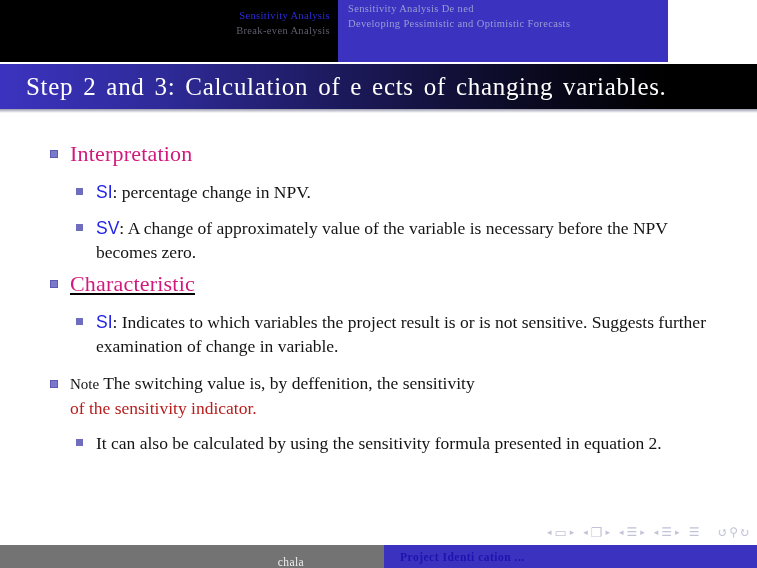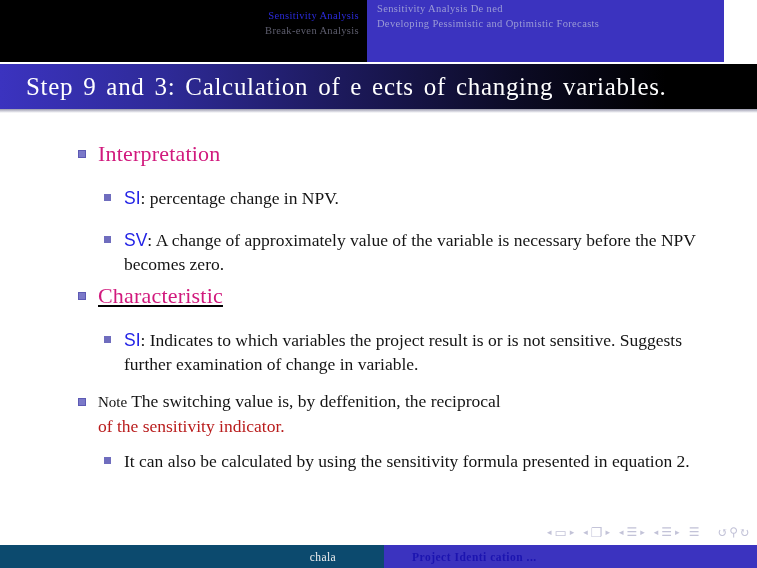--- a/index.html
+++ b/index.html
@@ -13,21 +13,21 @@
     height: 568px;
     overflow: hidden;
     background: #ffffff;
     font-family: "Liberation Serif", "DejaVu Serif", serif;
   }
 
   
   .navbar {
     position: absolute;
     top: 0; left: 0;
-    width: 724px;
+    width: 668px;
     height: 62px;
     display: flex;
   }
   .nav-left {
     width: 384px;
     height: 62px;
     background: #000000;
     box-sizing: border-box;
     padding: 9px 8px 0 0;
     text-align: right;
@@ -86,21 +86,21 @@
     background: linear-gradient(to bottom, #9a9aac 0%, #c8c8d4 45%, #ffffff 100%);
   }
 
   
   .body {
     position: absolute;
     top: 118px; left: 0;
     width: 757px;
     height: 400px;
     box-sizing: border-box;
-    padding: 22px 40px 0 76px;
+    padding: 22px 40px 0 48px;
   }
 
   .lvl1 {
     position: relative;
     padding-left: 22px;
     margin-bottom: 2px;
   }
   .lvl1 > .sq {
     position: absolute;
     left: 2px;
@@ -129,21 +129,21 @@
     color: #b91c1c;
     font-size: 17.5px;
     line-height: 25px;
     padding-left: 0px;
     margin-top: -2px;
   }
 
   .lvl2 {
     position: relative;
     padding-left: 48px;
-    margin-top: 18px;
+    margin-top: 12px;
   }
   .lvl2 > .sq2 {
     position: absolute;
     left: 28px;
     top: 8px;
     width: 7px; height: 7px;
     background: #6f6dbe;
   }
   .lvl2-text {
     color: #141414;
@@ -186,40 +186,40 @@
     position: absolute;
     left: 0;
     top: 545px;
     width: 757px;
     height: 23px;
     display: flex;
   }
   .foot-left {
     width: 384px;
     height: 23px;
-    background: #0c4a6e;
-    display: flex;
-    align-items: center;
+    background: #737373;
+    display: flex;
+    align-items: flex-end;
     justify-content: flex-end;
     box-sizing: border-box;
-    padding-right: 48px;
+    padding-right: 80px;
   }
   .foot-left-text {
     color: #f0f0f0;
     font-size: 11.5px;
     letter-spacing: 0.4px;
   }
   .foot-right {
     width: 373px;
     height: 23px;
     background: #3b33bf;
     display: flex;
     align-items: center;
     box-sizing: border-box;
-    padding-left: 28px;
+    padding-left: 16px;
   }
   .foot-right-text {
     color: #1c14b0;
     font-size: 11.5px;
     font-weight: bold;
     letter-spacing: 0.5px;
   }
 </style>
 </head>
 <body>
@@ -233,21 +233,21 @@
       <div class="nav-entry">Break-even  Analysis</div>
     </div>
 
     <div class="nav-right">
       <div class="nav-entry">Sensitivity Analysis De ned</div>
       <div class="nav-entry">Developing  Pessimistic  and  Optimistic  Forecasts</div>
     </div>
   </div>
 
   <div class="titlebar">
-    <div class="title-text">Step  9  and  3:  Calculation  of  e ects  of  changing  variables.</div>
+    <div class="title-text">Step  2  and  3:  Calculation  of  e ects  of  changing  variables.</div>
   </div>
   <div class="title-shadow"></div>
 
   <div class="body">
 
     <div class="lvl1">
       <span class="sq"></span>
       <div class="head-pink">Interpretation</div>
     </div>
 
@@ -275,21 +275,21 @@
       <div class="lvl2-text">
         <span class="tag">SI</span><span>: Indicates to which variables the project result is or is not sensitive.  Suggests further examination of change in variable.</span>
       </div>
     </div>
 
 
     <div class="lvl1" style="margin-top:12px;">
       <span class="sq"></span>
       <div>
         <span class="head-note">Note</span>
-        <span class="note-body">The switching value is, by deffenition, the reciprocal</span>
+        <span class="note-body">The switching value is, by deffenition, the sensitivity</span>
       </div>
       <div class="note-line2">of the sensitivity indicator.</div>
     </div>
 
     <div class="lvl2" style="margin-top:10px;">
       <span class="sq2"></span>
       <div class="lvl2-text">It can also be calculated by using the sensitivity formula presented in equation 2.</div>
     </div>
 
   </div>

